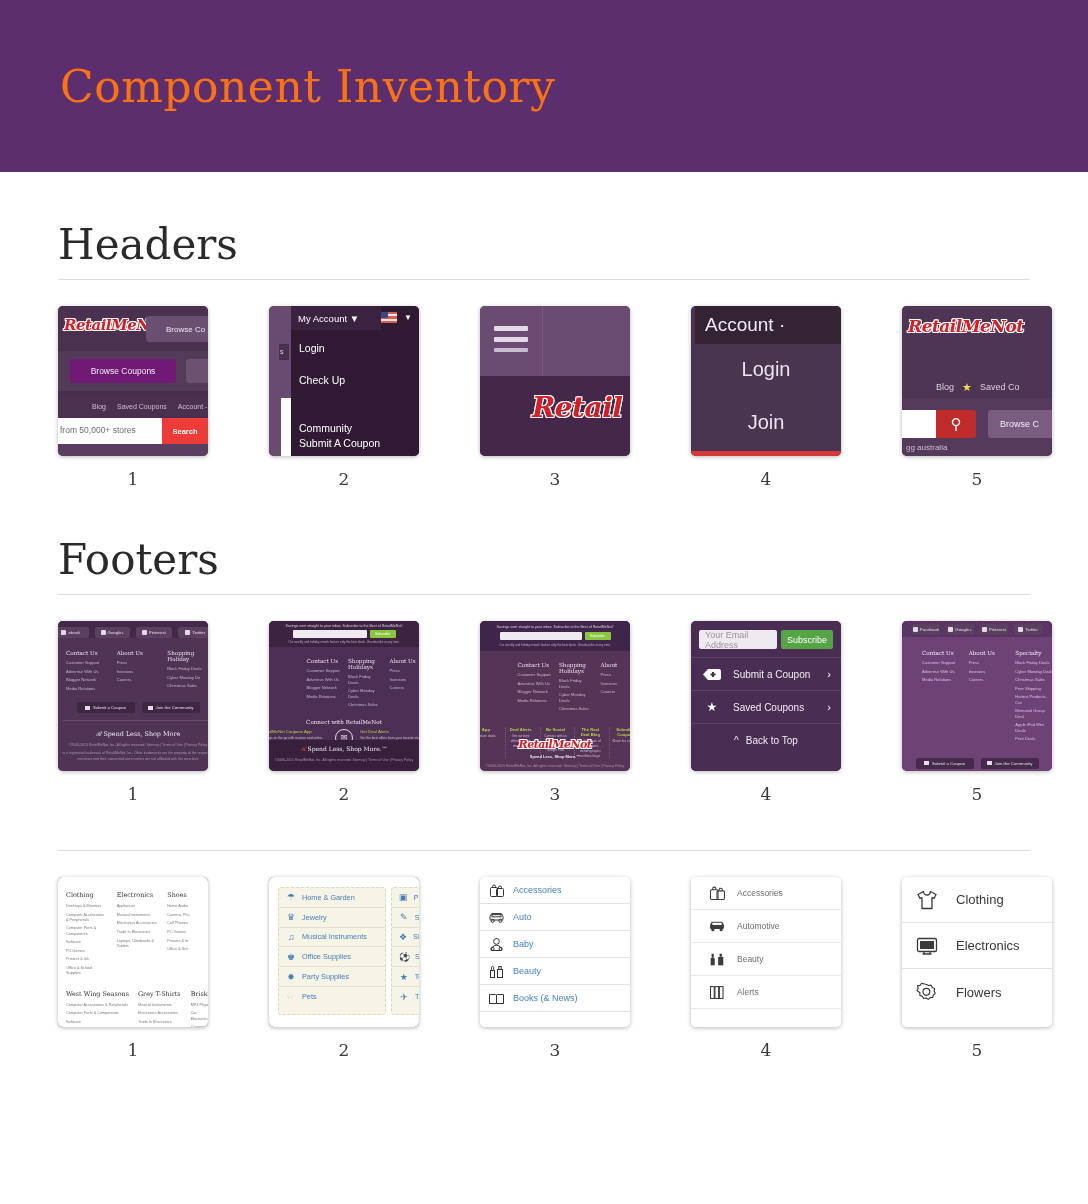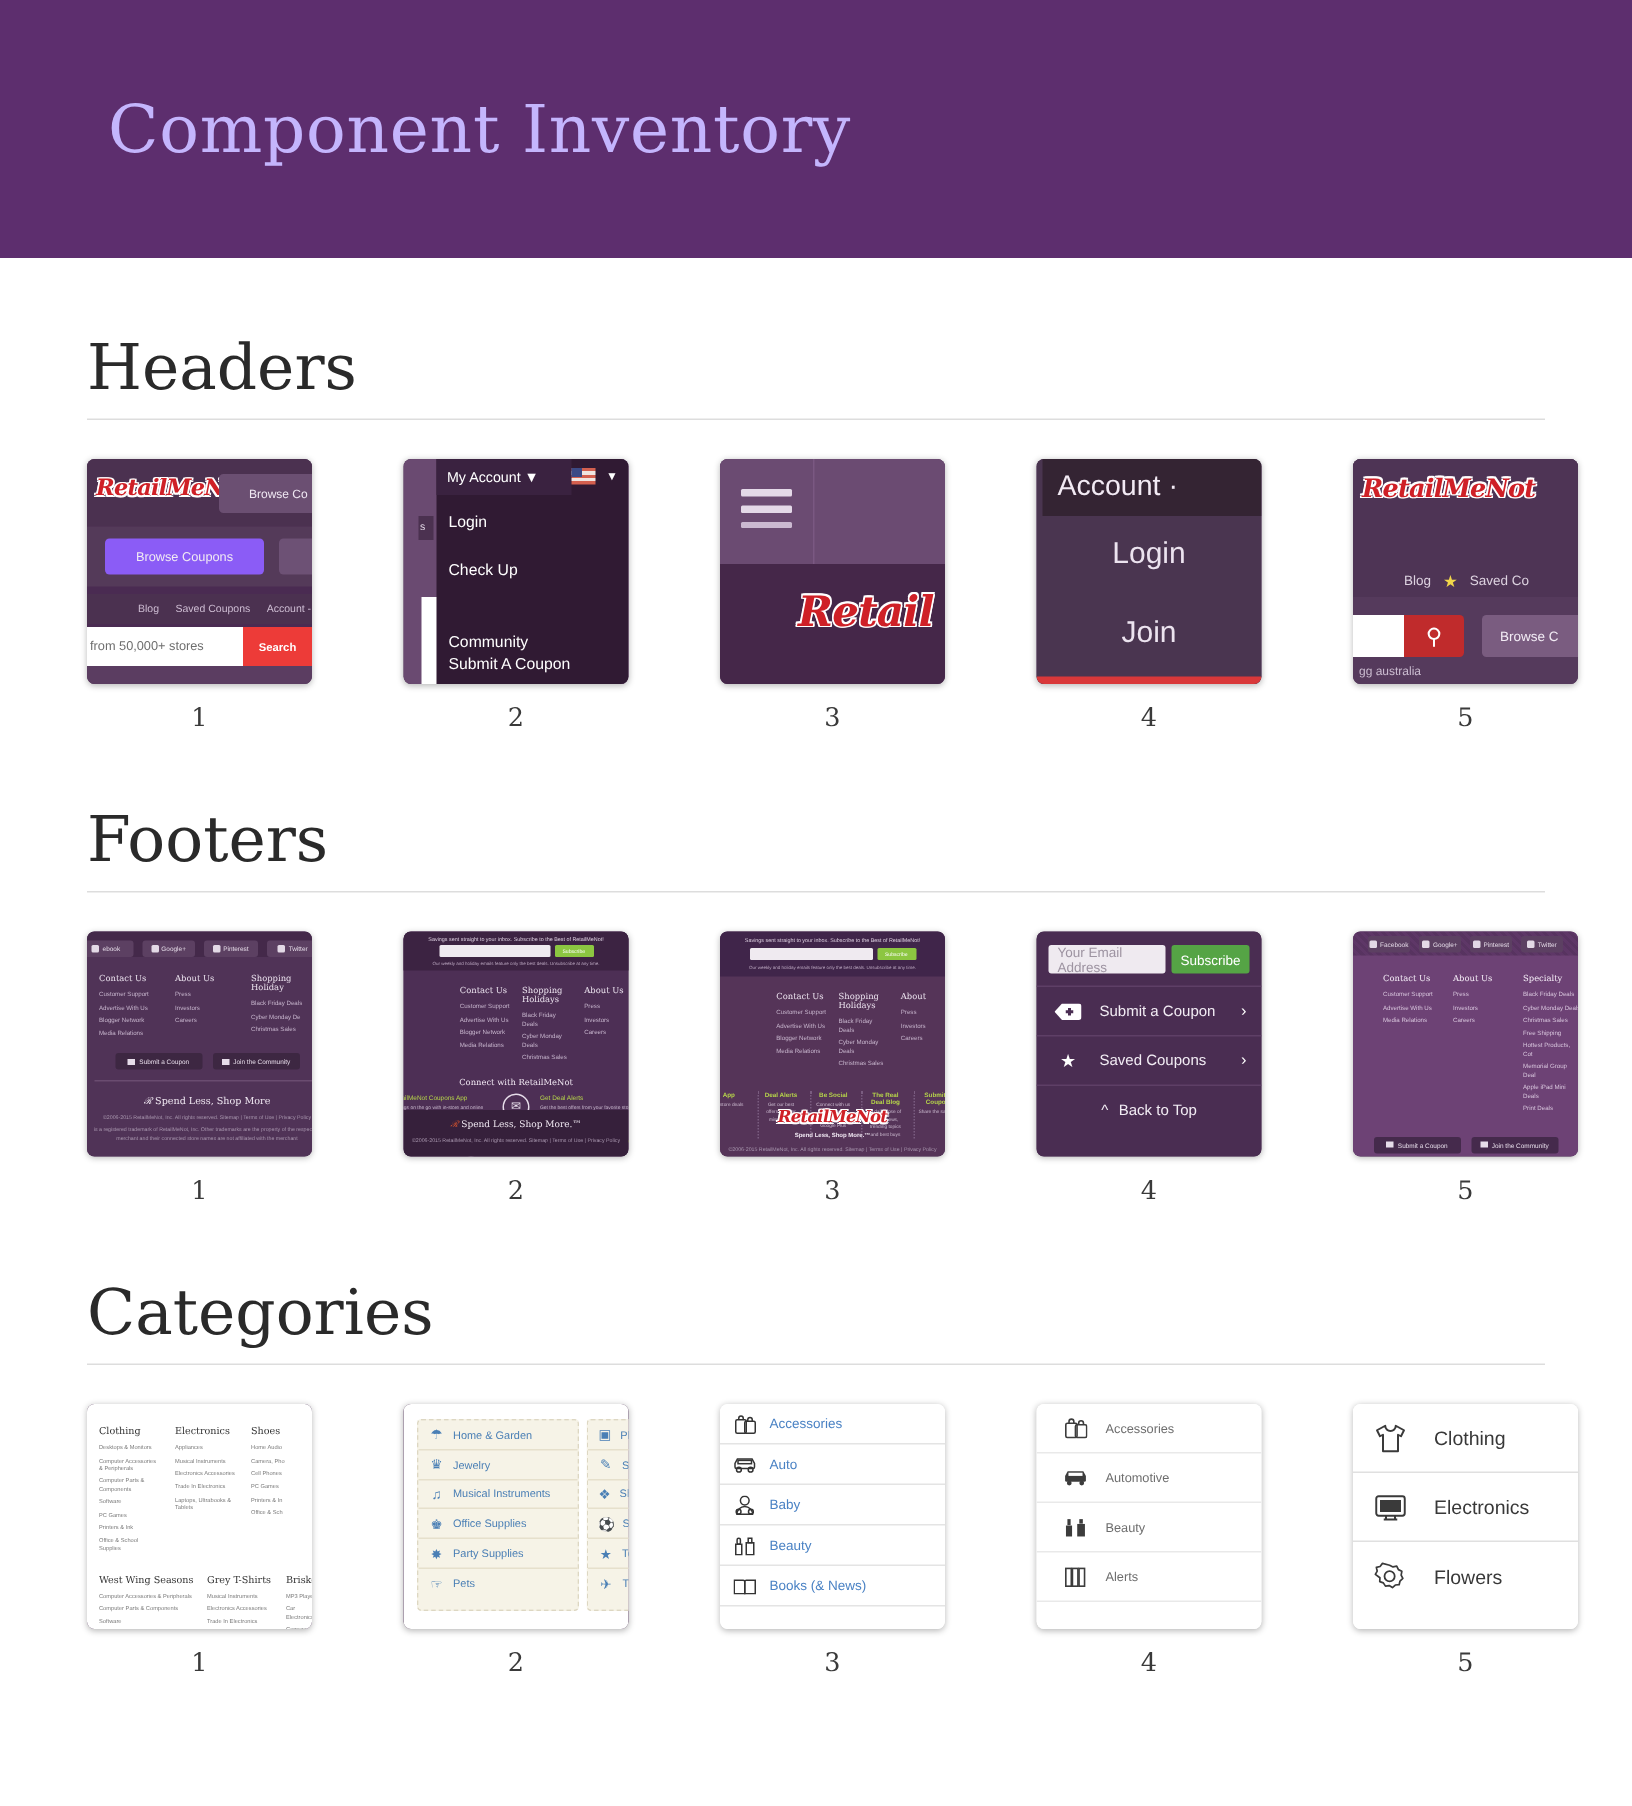--- a/index.html
+++ b/index.html
@@ -12,22 +12,22 @@
     overflow:hidden;
   }
   
   .page-header {
     background:#5d2e6e;
     height:172px;
     padding:0 0 0 60px;
     display:flex; align-items:center;
   }
   .page-header h1 {
-    margin:12px;
-    color:#c4b5fd;
+    margin:0;
+    color:#f97316;
     font-family:"DejaVu Serif", "Liberation Serif", serif;
     font-weight:400;
     font-size:44px;
     letter-spacing:0.5px;
   }
   
   .content { padding:0 58px 0 58px; }
   .section { margin-top:46px; }
   .section:first-child { margin-top:48px; }
   .section-title {
@@ -71,21 +71,21 @@
     letter-spacing:-0.5px;
     white-space:nowrap;
   }
   
   .h1-top { position:absolute; left:0; top:0; right:0; height:45px; background:#4b3150; }
   .h1-logo { position:absolute; left:6px; top:10px; font-size:15px; }
   .h1-btn1 { position:absolute; left:88px; top:10px; width:92px; height:26px;
              background:#6b4f72; border-radius:3px; color:#efe7f2; font-size:8px;
              display:flex; align-items:center; padding-left:20px; }
   .h1-mid { position:absolute; left:0; top:45px; right:0; height:40px; background:#543a59; }
-  .h1-btn2 { position:absolute; left:12px; top:53px; width:106px; height:24px; background:#8b5cf6;
+  .h1-btn2 { position:absolute; left:12px; top:53px; width:106px; height:24px; background:#701a75;
              border-radius:3px; color:#f1eaf3; font-size:8.5px; display:flex;
              align-items:center; justify-content:center; }
   .h1-btn3 { position:absolute; left:128px; top:53px; width:60px; height:24px; background:#6d5175;
              border-radius:3px; }
   .h1-nav { position:absolute; left:0; top:90px; right:0; height:20px; background:#4b3150;
             display:flex; align-items:center; gap:11px; padding-left:34px;
             color:#cdbcd2; font-size:7px; }
   .h1-search { position:absolute; left:-8px; top:112px; right:0; height:26px; background:#ffffff; }
   .h1-search span { position:absolute; left:10px; top:7px; color:#6e6e6e; font-size:8.5px; }
   .h1-searchbtn { position:absolute; right:0; top:0; width:46px; height:26px; background:#ed3b38;
@@ -661,21 +661,20 @@
             </div>
           </div>
         </div>
         <div class="thumb-number">5</div>
       </div>
 
     </div>
   </div>
 
   <div class="section">
-    <h2 class="section-title">Categories</h2>
     <hr class="section-rule">
     <div class="thumb-row">
 
       <div class="thumb-cell">
         <div class="thumb-frame">
           <div class="c1">
             <div class="c1-grid">
               <div class="c1-col">
                 <h6>Clothing</h6>
                 <a>Desktops &amp; Monitors</a>

